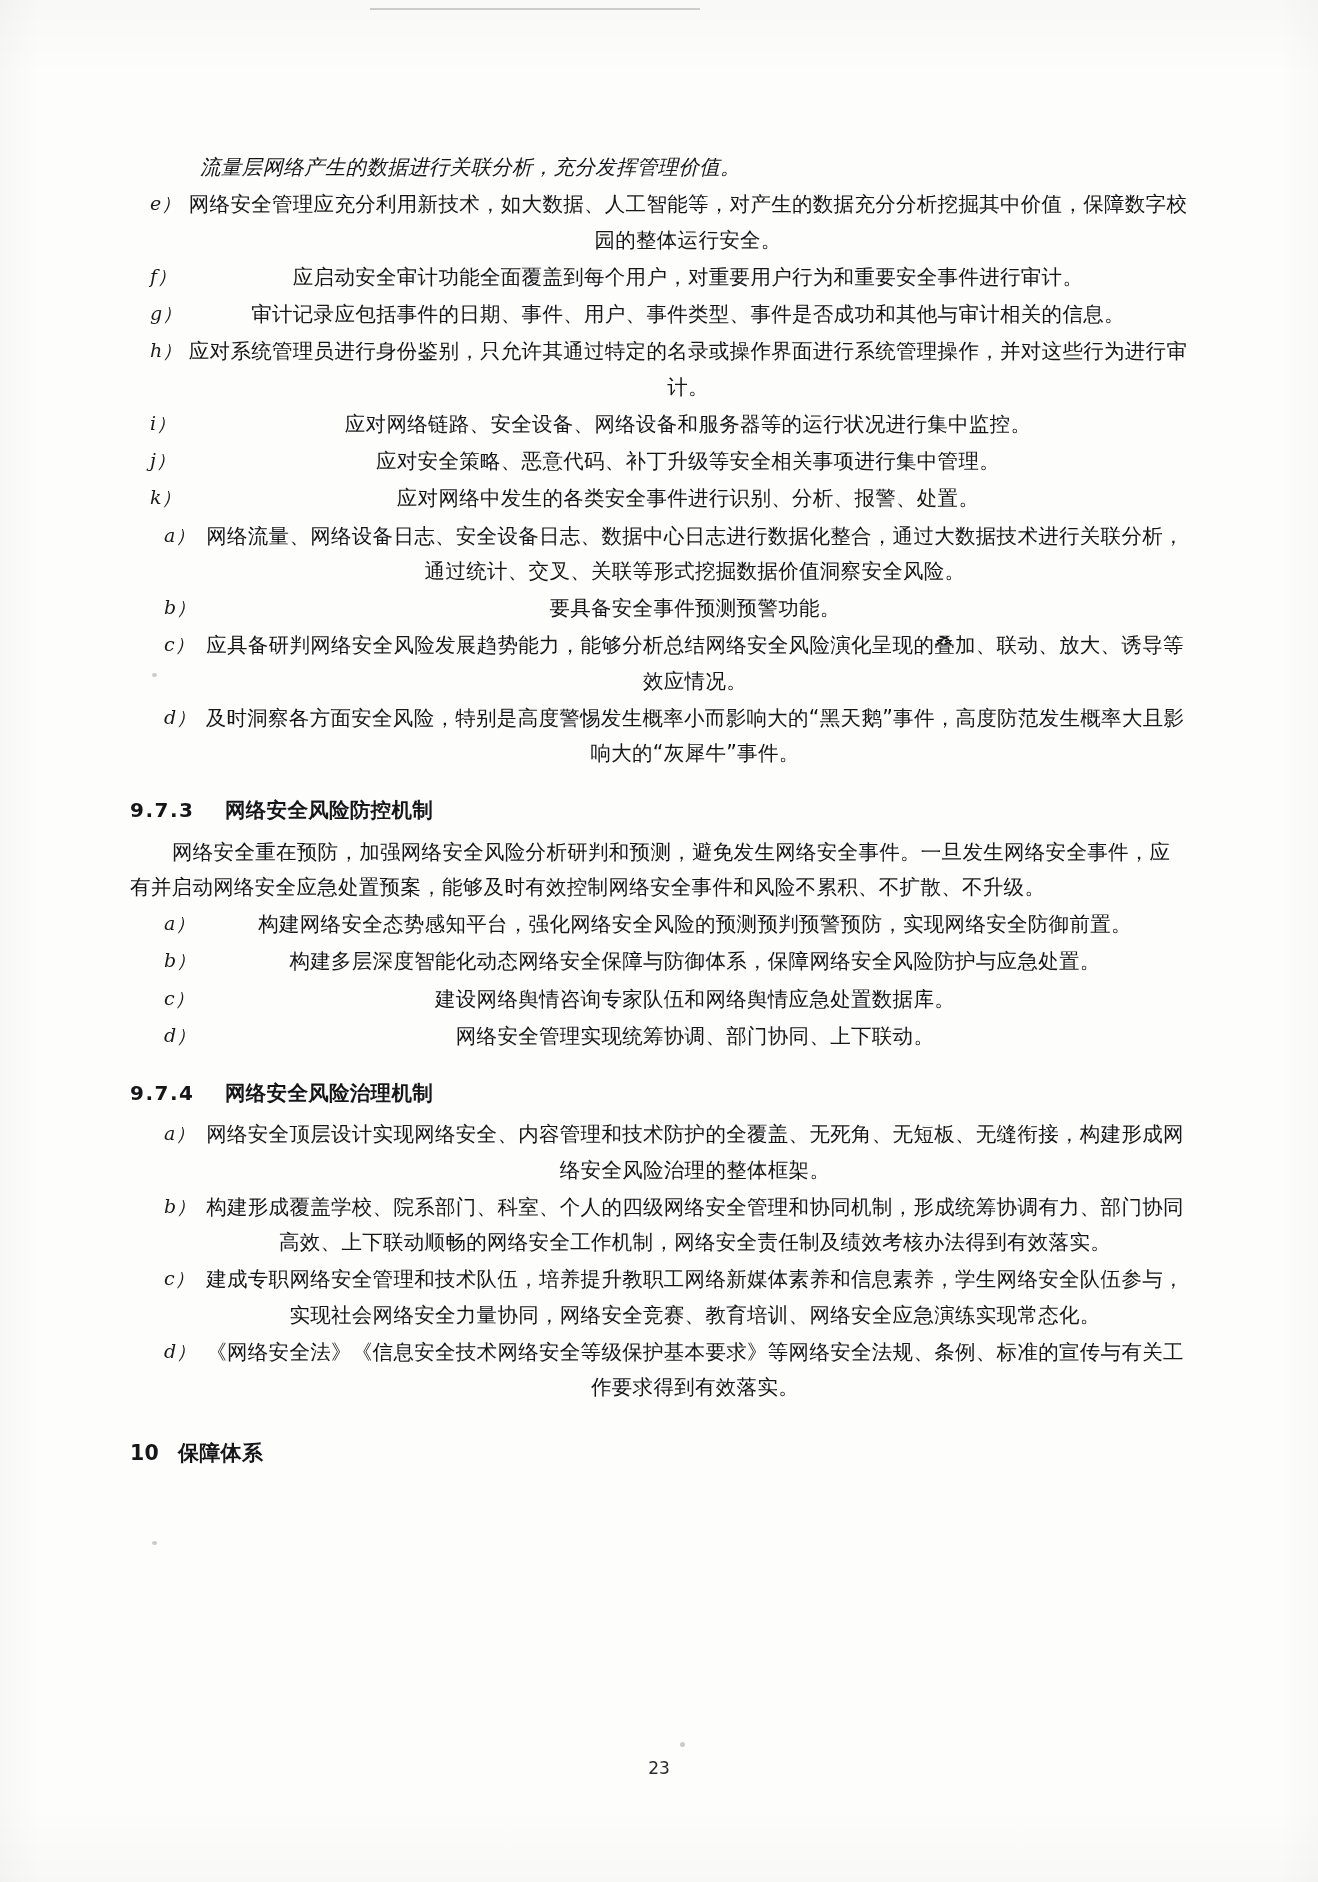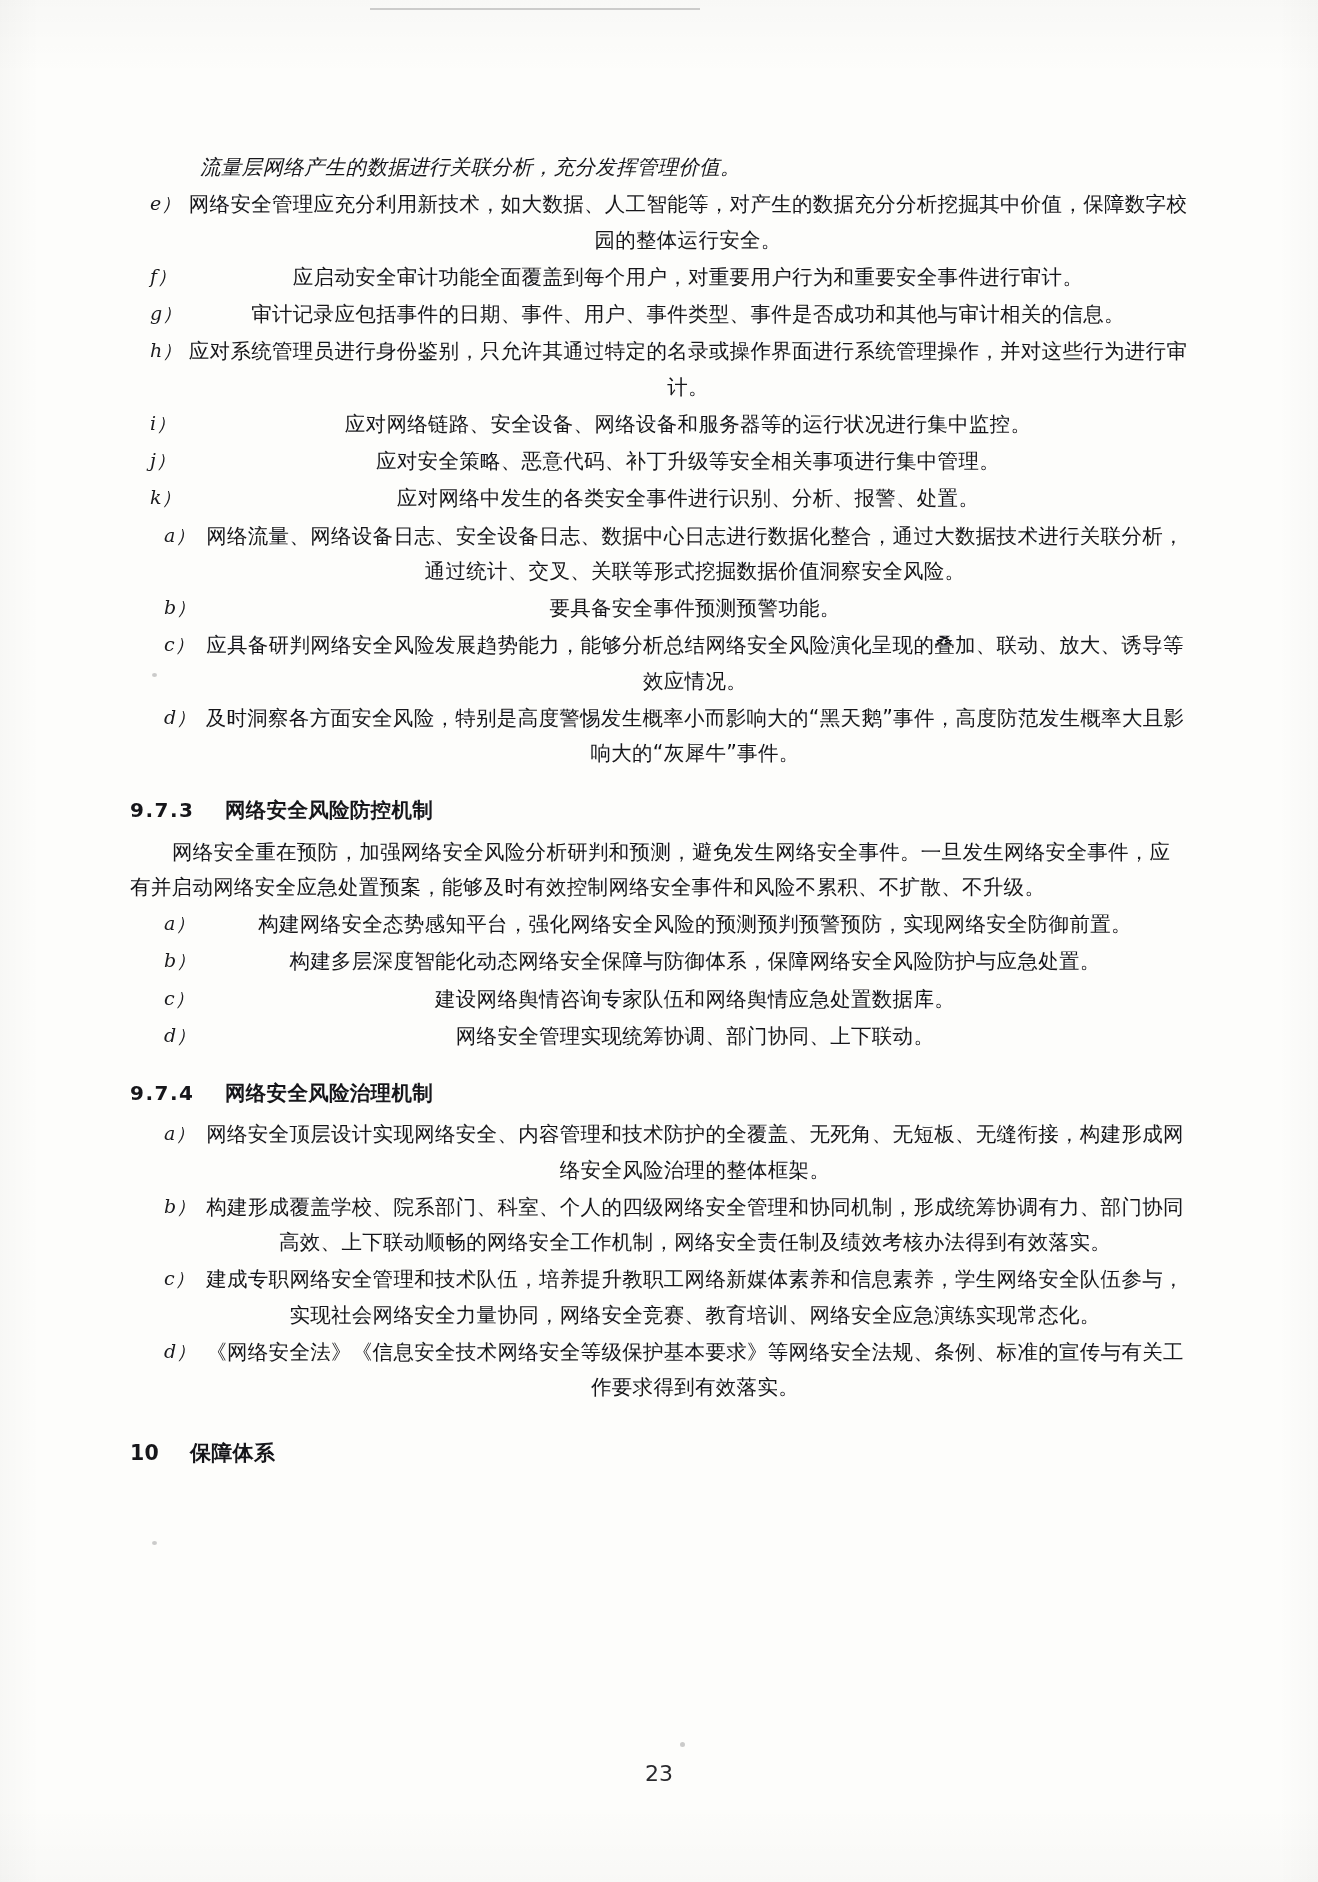--- a/index.html
+++ b/index.html
@@ -100,45 +100,44 @@
     text-indent: 42px;
   }
   .item-list {
     margin-top: 2px;
     margin-left: 14px;
   }
   .top-level-head {
     display: flex;
     align-items: baseline;
     margin-top: 30px;
-    gap: 12px;
   }
   .top-level-num {
     flex: 0 0 auto;
     width: 48px;
     font-weight: bold;
     font-size: 20.5px;
   }
   .top-level-title {
     font-weight: bold;
     font-size: 21px;
   }
   .sub-head {
     margin-top: 26px;
     font-weight: bold;
     font-size: 20.5px;
   }
   .page-number {
     position: absolute;
-    bottom: 96px;
+    bottom: 104px;
     left: 0;
     width: 100%;
     text-align: center;
     font-family: "DejaVu Sans", sans-serif;
-    font-size: 22px;
+    font-size: 17px;
     color: #2a2a2e;
   }
   .speck {
     position: absolute;
     background: rgba(90,90,90,0.3);
     border-radius: 50%;
   }
 </style>
 </head>
 <body>

